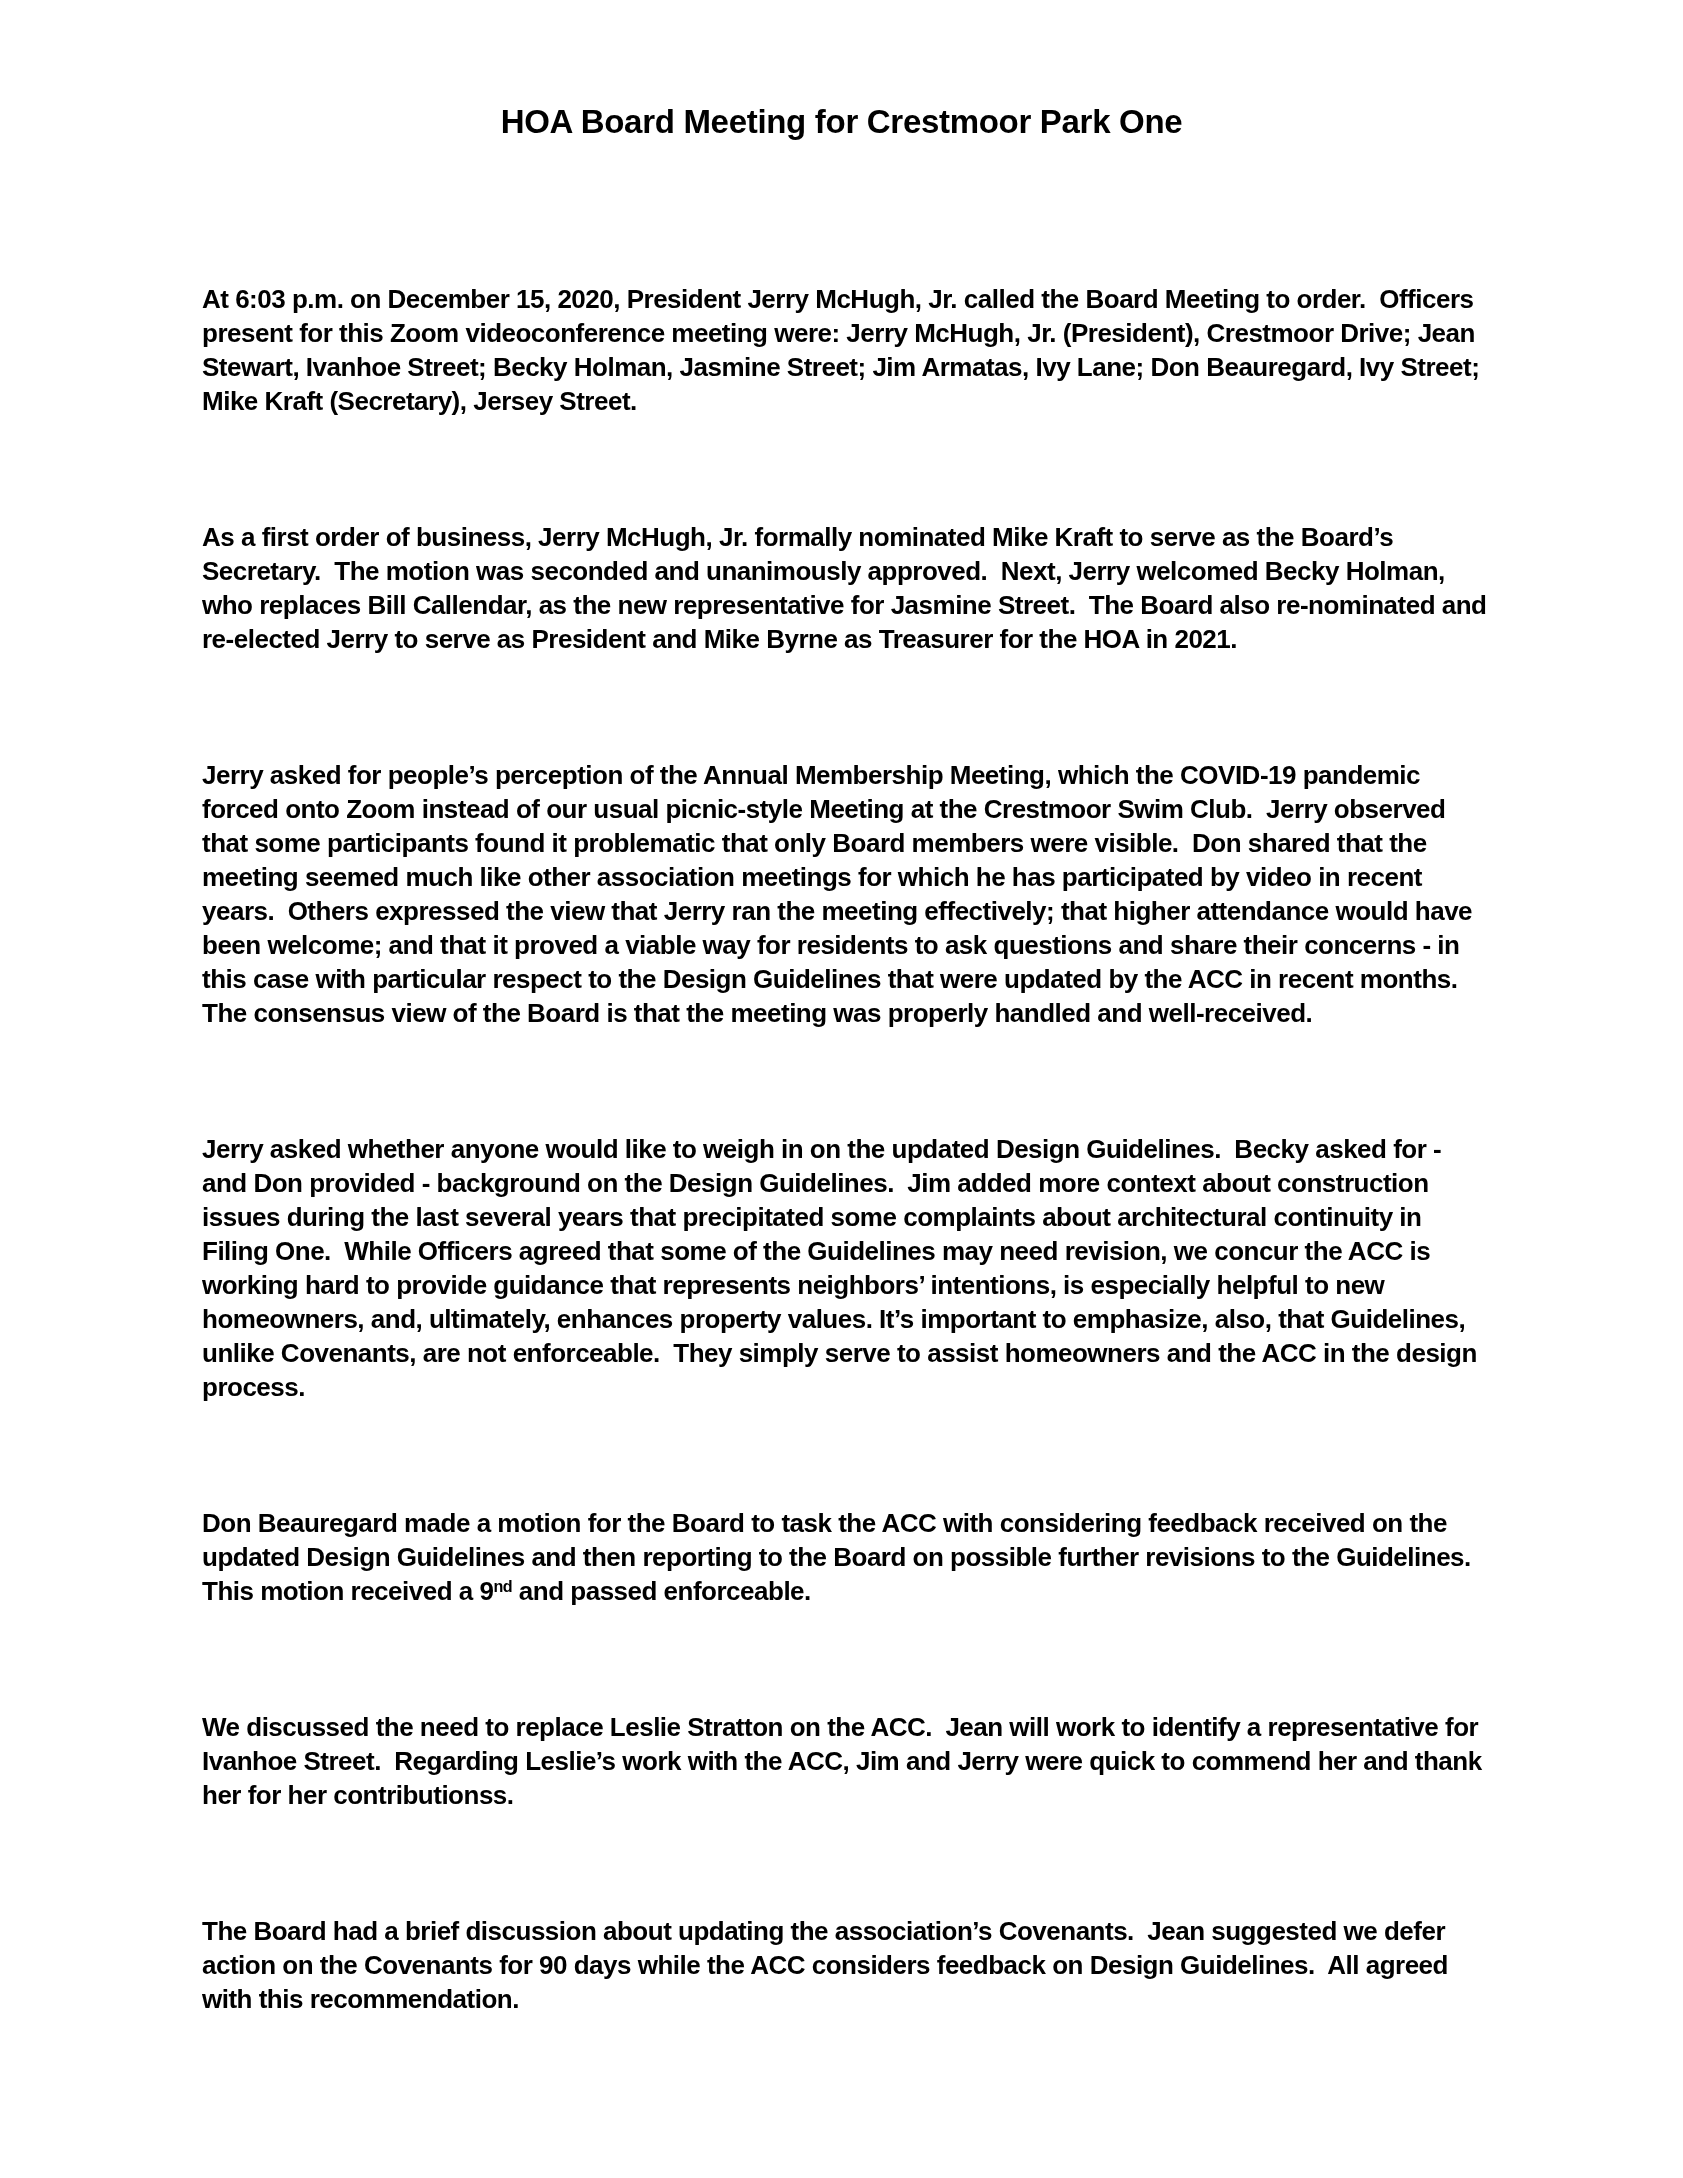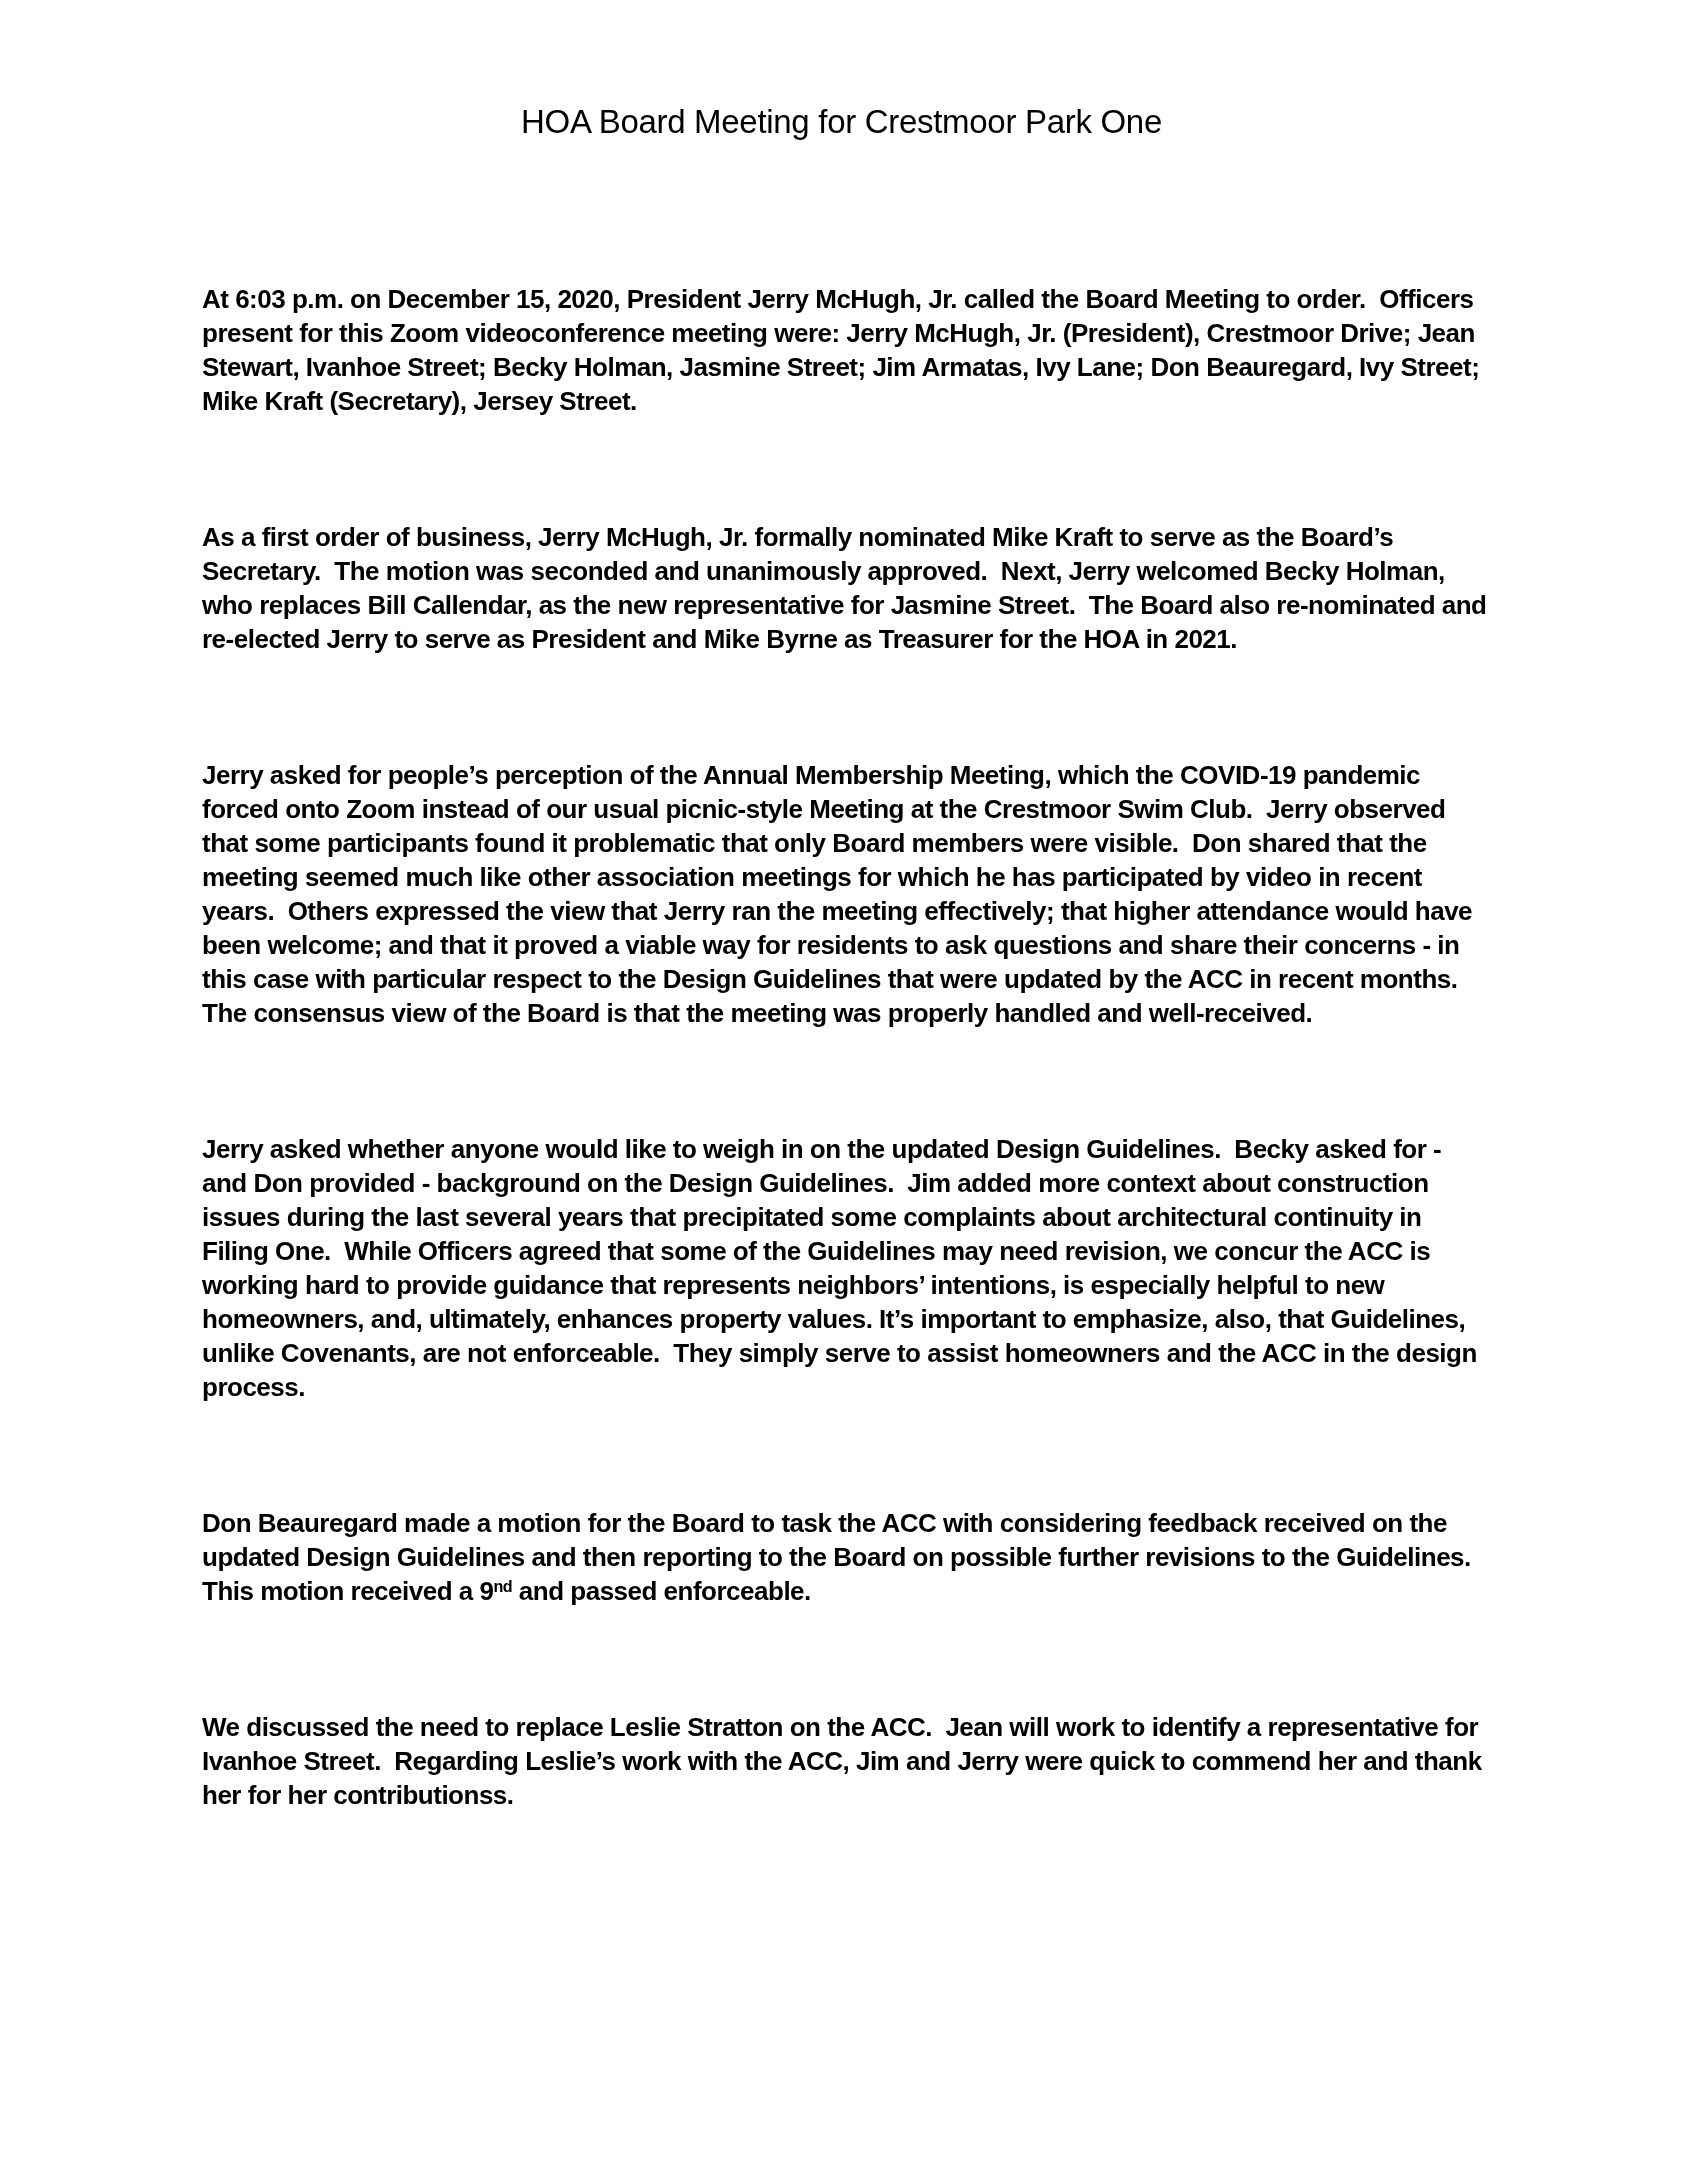--- a/index.html
+++ b/index.html
@@ -12,21 +12,21 @@
     width: 1683px;
     height: 2178px;
     background: #ffffff;
     color: #000000;
     font-family: "Liberation Sans", sans-serif;
     overflow: hidden;
   }
   .doc-title {
     margin: 99px 0 0 0;
     text-align: center;
-    font-weight: normal;
+    font-weight: bold;
     font-size: 33px;
     line-height: 46px;
     letter-spacing: -0.3px;
   }
   .doc-body {
     margin: 69px 194px 0 202px;
     font-size: 26px;
     line-height: 34px;
     letter-spacing: -0.5px;
     white-space: pre-wrap;
@@ -53,17 +53,18 @@
     <div>HOA Board Meeting for Crestmoor Park One</div>
   </div>
 
   <div class="doc-body">
     <p>At 6:03 p.m. on December 15, 2020, President Jerry McHugh, Jr. called the Board Meeting to order.  Officers present for this Zoom videoconference meeting were: Jerry McHugh, Jr. (President), Crestmoor Drive; Jean Stewart, Ivanhoe Street; Becky Holman, Jasmine Street; Jim Armatas, Ivy Lane; Don Beauregard, Ivy Street; Mike Kraft (Secretary), Jersey Street.</p>
     <p>As a first order of business, Jerry McHugh, Jr. formally nominated Mike Kraft to serve as the Board’s Secretary.  The motion was seconded and unanimously approved.  Next, Jerry welcomed Becky Holman, who replaces Bill Callendar, as the new representative for Jasmine Street.  The Board also re-nominated and re-elected Jerry to serve as President and Mike Byrne as Treasurer for the HOA in 2021.</p>
     <p>Jerry asked for people’s perception of the Annual Membership Meeting, which the COVID-19 pandemic forced onto Zoom instead of our usual picnic-style Meeting at the Crestmoor Swim Club.  Jerry observed that some participants found it problematic that only Board members were visible.  Don shared that the meeting seemed much like other association meetings for which he has participated by video in recent years.  Others expressed the view that Jerry ran the meeting effectively; that higher attendance would have been welcome; and that it proved a viable way for residents to ask questions and share their concerns - in this case with particular respect to the Design Guidelines that were updated by the ACC in recent months.  The consensus view of the Board is that the meeting was properly handled and well-received.</p>
     <p>Jerry asked whether anyone would like to weigh in on the updated Design Guidelines.  Becky asked for - and Don provided - background on the Design Guidelines.  Jim added more context about construction issues during the last several years that precipitated some complaints about architectural continuity in Filing One.  While Officers agreed that some of the Guidelines may need revision, we concur the ACC is working hard to provide guidance that represents neighbors’ intentions, is especially helpful to new homeowners, and, ultimately, enhances property values. It’s important to emphasize, also, that Guidelines, unlike Covenants, are not enforceable.  They simply serve to assist homeowners and the ACC in the design process.</p>
     <p><span>Don Beauregard made a motion for the Board to task the ACC with considering feedback received on the updated Design Guidelines and then reporting to the Board on possible further revisions to the Guidelines.  This motion received a 9</span><sup>nd</sup><span> and passed enforceable.</span></p>
     <p>We discussed the need to replace Leslie Stratton on the ACC.  Jean will work to identify a representative for Ivanhoe Street.  Regarding Leslie’s work with the ACC, Jim and Jerry were quick to commend her and thank her for her contributionss.</p>
+    <p>The Board had a brief discussion about updating the association’s Covenants.  Jean suggested we defer action on the Covenants for 90 days while the ACC considers feedback on Design Guidelines.  All agreed with this recommendation.</p>
     
   </div>
 
 </div>
 
 
 </body></html>

